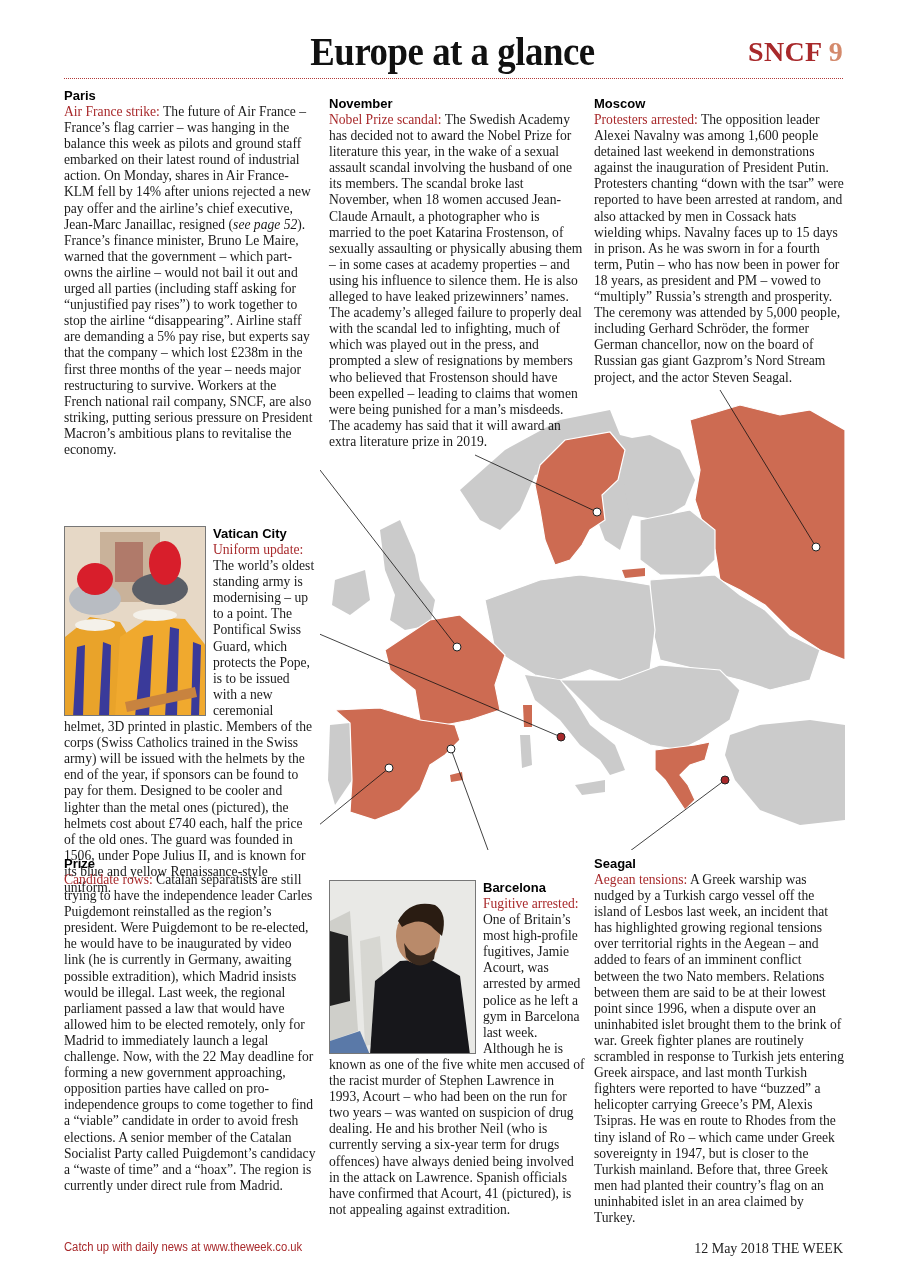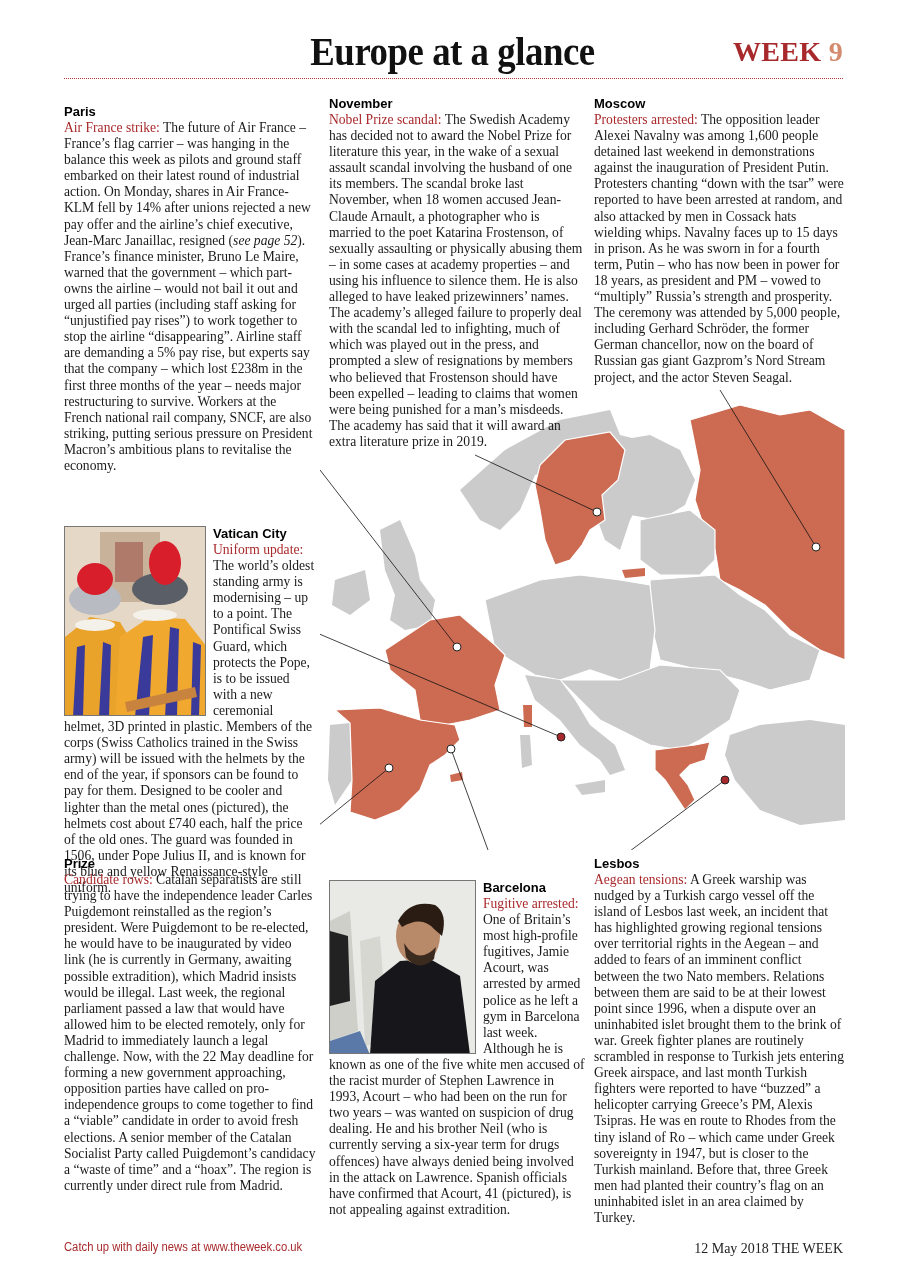--- a/index.html
+++ b/index.html
@@ -24,21 +24,21 @@
 
   .story { position: absolute; font-size: 13.6px; line-height: 16.1px; }
   .story .city {
     font-family: "Liberation Sans", "DejaVu Sans", sans-serif; font-weight: bold; font-size: 13px;
     line-height: 16px; display: block; color: #000;
   }
   .story .kicker { color: #a8292b; }
   .story p { text-align: left; }
   .story em { font-style: italic; }
 
-  #story-paris { left: 64px; top: 104px; width: 252px; }
+  #story-paris { left: 64px; top: 88px; width: 252px; }
   #story-stockholm { left: 329px; top: 96px; width: 256px; }
   #story-moscow { left: 594px; top: 96px; width: 250px; }
   #story-vatican { left: 64px; top: 478px; width: 252px; margin-top: 48px; }
   #story-madrid { left: 64px; top: 856px; width: 252px; }
   #story-barcelona { left: 329px; top: 870px; width: 256px; margin-top: 10px; }
   #story-lesbos { left: 594px; top: 856px; width: 250px; }
 
   .photo {
     float: left; margin-right: 7px; margin-bottom: 2px; border: 1px solid #777; overflow: hidden; position: relative;
   }
@@ -54,21 +54,21 @@
   .footer-right {
     position: absolute; right: 62px; top: 1241px;
     font-family: "Liberation Serif", serif; font-size: 14px; color: #222;
   }
 </style>
 </head>
 <body>
 
 <div class="page-title">Europe at a glance</div>
 <div class="section-label">
-  <span class="news">WEEK</span>
+  <span class="news">SNCF</span>
   <span class="num">9</span>
 </div>
 <div class="rule"></div>
 
 <svg class="map" viewBox="0 0 525 470" xmlns="http://www.w3.org/2000/svg">
 
   <path d="M140 110 L185 70 L240 40 L290 30 L300 55 L320 60 L330 100 L310 140 L300 170 L285 160 L270 120 L235 90 L215 95 L200 130 L180 150 L160 140 Z" fill="#cbcbcb"></path>
 
   <path d="M300 60 L330 55 L360 70 L375 100 L365 125 L340 140 L310 135 L305 110 Z" fill="#cbcbcb"></path>
 
@@ -175,18 +175,18 @@
       <path d="M68 40 Q80 18 105 24 Q118 32 112 55 L104 48 Q92 34 72 46 Z" fill="#2a1c12"></path>
       <path d="M74 62 Q88 85 106 66 L104 78 Q88 92 76 76 Z" fill="#3b2a1e"></path>
       <path d="M0 160 L30 150 L40 174 L0 174 Z" fill="#5a79a8"></path>
     </svg>
   </div>
   <span class="city">Barcelona</span>
   <p><span class="kicker">Fugitive arrested:</span><span> One of Britain’s most high-profile fugitives, Jamie Acourt, was arrested by armed police as he left a gym in Barcelona last week. Although he is known as one of the five white men accused of the racist murder of Stephen Lawrence in 1993, Acourt – who had been on the run for two years – was wanted on suspicion of drug dealing. He and his brother Neil (who is currently serving a six-year term for drugs offences) have always denied being involved in the attack on Lawrence. Spanish officials have confirmed that Acourt, 41 (pictured), is not appealing against extradition.</span></p>
 </div>
 
 <div class="story" id="story-lesbos">
-  <span class="city">Lesbos</span>
+  <span class="city">Seagal</span>
   <p><span class="kicker">Aegean tensions:</span><span> A Greek warship was nudged by a Turkish cargo vessel off the island of Lesbos last week, an incident that has highlighted growing regional tensions over territorial rights in the Aegean – and added to fears of an imminent conflict between the two Nato members. Relations between them are said to be at their lowest point since 1996, when a dispute over an uninhabited islet brought them to the brink of war. Greek fighter planes are routinely scrambled in response to Turkish jets entering Greek airspace, and last month Turkish fighters were reported to have “buzzed” a helicopter carrying Greece’s PM, Alexis Tsipras. He was en route to Rhodes from the tiny island of Ro – which came under Greek sovereignty in 1947, but is closer to the Turkish mainland. Before that, three Greek men had planted their country’s flag on an uninhabited islet in an area claimed by Turkey.</span></p>
 </div>
 
 <div class="footer-left">Catch up with daily news at www.theweek.co.uk</div>
 <div class="footer-right">12 May 2018  THE WEEK</div>
 
 </body></html>

